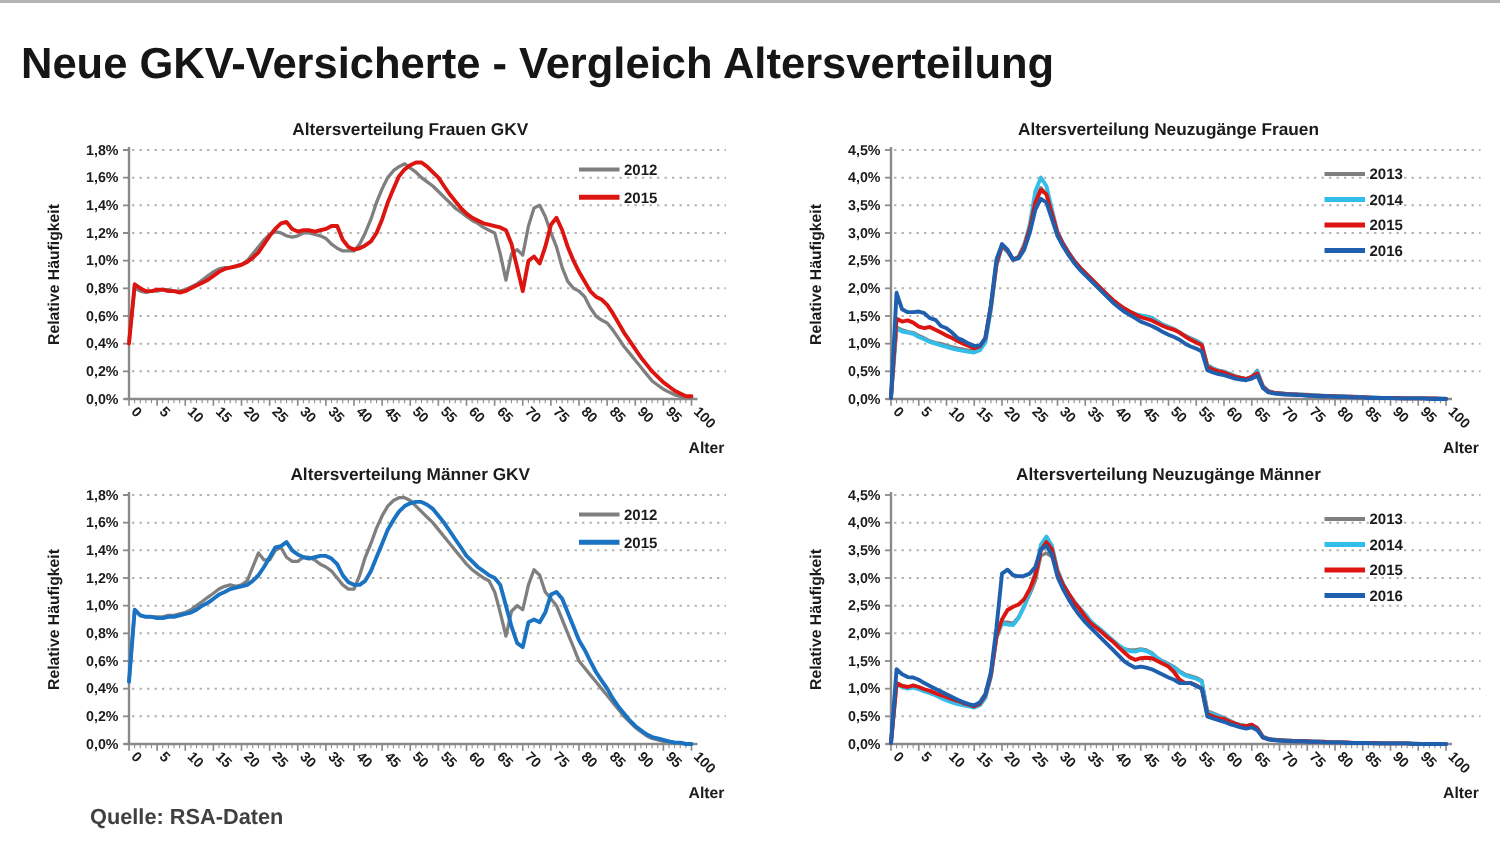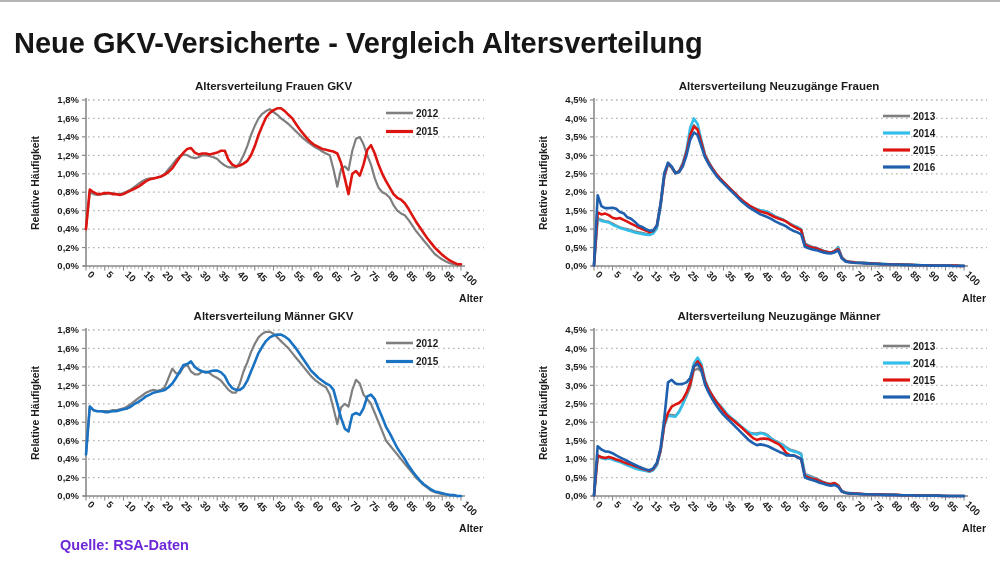--- a/index.html
+++ b/index.html
@@ -10,21 +10,21 @@
   }
   .top-edge{position:absolute;top:0;left:0;width:100%;height:2px;background:#b5b5b5;}
   .page-title{
     position:absolute;left:14px;top:27px;margin:0;
     font-size:29px;font-weight:700;color:#161616;letter-spacing:0px;white-space:nowrap;
   }
   .chart{position:absolute;}
   .chart svg{display:block;}
   .source-note{
     position:absolute;left:60px;top:537px;
-    font-size:14.5px;font-weight:700;color:#6d28d9;
+    font-size:14.5px;font-weight:700;color:#404040;
   }
 </style>
 </head>
 <body>
 
 <div class="page">
   <div class="top-edge"></div>
   <h1 class="page-title">Neue GKV-Versicherte - Vergleich Altersverteilung</h1>
 
   <div class="chart" style="left:28px;top:78px;width:465px;height:228px">

